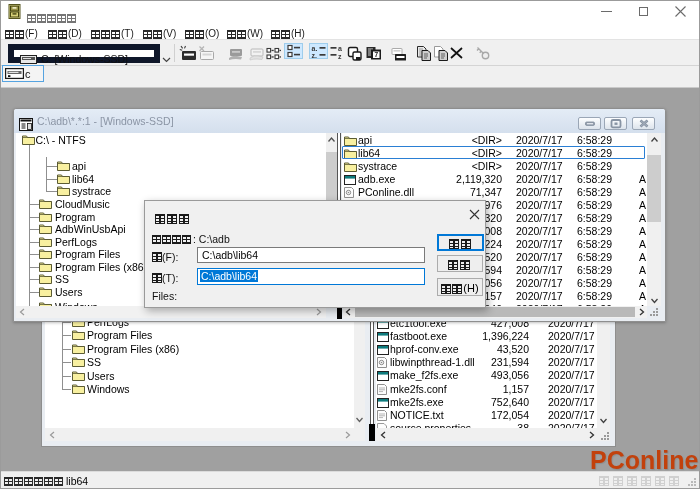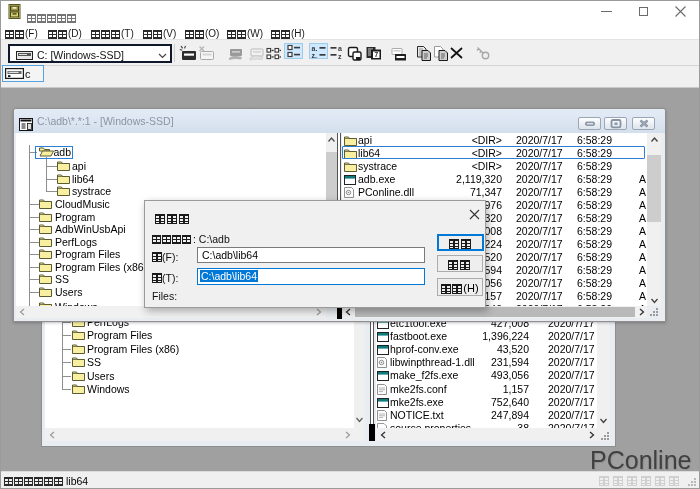--- a/index.html
+++ b/index.html
@@ -25,21 +25,21 @@
   </svg>
 <div class="ab" style="left:5px;top:28px;font-size:10px;color:#1a1a1a;white-space:nowrap"><i class="cj " style="width:9px;height:9px;border-color:#2a2a2a;background:repeating-linear-gradient(180deg,#2a2a2a 0 1px,transparent 1px 3px),linear-gradient(90deg,transparent 42%,#2a2a2a 42% 58%,transparent 58%);margin-right:1px"></i><i class="cj " style="width:9px;height:9px;border-color:#2a2a2a;background:repeating-linear-gradient(180deg,#2a2a2a 0 1px,transparent 1px 3px),linear-gradient(90deg,transparent 42%,#2a2a2a 42% 58%,transparent 58%);margin-right:1px"></i><span style="vertical-align:1px">(F)</span></div>
 <div class="ab" style="left:48px;top:28px;font-size:10px;color:#1a1a1a;white-space:nowrap"><i class="cj " style="width:9px;height:9px;border-color:#2a2a2a;background:repeating-linear-gradient(180deg,#2a2a2a 0 1px,transparent 1px 3px),linear-gradient(90deg,transparent 42%,#2a2a2a 42% 58%,transparent 58%);margin-right:1px"></i><i class="cj " style="width:9px;height:9px;border-color:#2a2a2a;background:repeating-linear-gradient(180deg,#2a2a2a 0 1px,transparent 1px 3px),linear-gradient(90deg,transparent 42%,#2a2a2a 42% 58%,transparent 58%);margin-right:1px"></i><span style="vertical-align:1px">(D)</span></div>
 <div class="ab" style="left:91px;top:28px;font-size:10px;color:#1a1a1a;white-space:nowrap"><i class="cj " style="width:9px;height:9px;border-color:#2a2a2a;background:repeating-linear-gradient(180deg,#2a2a2a 0 1px,transparent 1px 3px),linear-gradient(90deg,transparent 42%,#2a2a2a 42% 58%,transparent 58%);margin-right:1px"></i><i class="cj " style="width:9px;height:9px;border-color:#2a2a2a;background:repeating-linear-gradient(180deg,#2a2a2a 0 1px,transparent 1px 3px),linear-gradient(90deg,transparent 42%,#2a2a2a 42% 58%,transparent 58%);margin-right:1px"></i><i class="cj " style="width:9px;height:9px;border-color:#2a2a2a;background:repeating-linear-gradient(180deg,#2a2a2a 0 1px,transparent 1px 3px),linear-gradient(90deg,transparent 42%,#2a2a2a 42% 58%,transparent 58%);margin-right:1px"></i><span style="vertical-align:1px">(T)</span></div>
 <div class="ab" style="left:143px;top:28px;font-size:10px;color:#1a1a1a;white-space:nowrap"><i class="cj " style="width:9px;height:9px;border-color:#2a2a2a;background:repeating-linear-gradient(180deg,#2a2a2a 0 1px,transparent 1px 3px),linear-gradient(90deg,transparent 42%,#2a2a2a 42% 58%,transparent 58%);margin-right:1px"></i><i class="cj " style="width:9px;height:9px;border-color:#2a2a2a;background:repeating-linear-gradient(180deg,#2a2a2a 0 1px,transparent 1px 3px),linear-gradient(90deg,transparent 42%,#2a2a2a 42% 58%,transparent 58%);margin-right:1px"></i><span style="vertical-align:1px">(V)</span></div>
 <div class="ab" style="left:185px;top:28px;font-size:10px;color:#1a1a1a;white-space:nowrap"><i class="cj " style="width:9px;height:9px;border-color:#2a2a2a;background:repeating-linear-gradient(180deg,#2a2a2a 0 1px,transparent 1px 3px),linear-gradient(90deg,transparent 42%,#2a2a2a 42% 58%,transparent 58%);margin-right:1px"></i><i class="cj " style="width:9px;height:9px;border-color:#2a2a2a;background:repeating-linear-gradient(180deg,#2a2a2a 0 1px,transparent 1px 3px),linear-gradient(90deg,transparent 42%,#2a2a2a 42% 58%,transparent 58%);margin-right:1px"></i><span style="vertical-align:1px">(O)</span></div>
 <div class="ab" style="left:227px;top:28px;font-size:10px;color:#1a1a1a;white-space:nowrap"><i class="cj " style="width:9px;height:9px;border-color:#2a2a2a;background:repeating-linear-gradient(180deg,#2a2a2a 0 1px,transparent 1px 3px),linear-gradient(90deg,transparent 42%,#2a2a2a 42% 58%,transparent 58%);margin-right:1px"></i><i class="cj " style="width:9px;height:9px;border-color:#2a2a2a;background:repeating-linear-gradient(180deg,#2a2a2a 0 1px,transparent 1px 3px),linear-gradient(90deg,transparent 42%,#2a2a2a 42% 58%,transparent 58%);margin-right:1px"></i><span style="vertical-align:1px">(W)</span></div>
 <div class="ab" style="left:271px;top:28px;font-size:10px;color:#1a1a1a;white-space:nowrap"><i class="cj " style="width:9px;height:9px;border-color:#2a2a2a;background:repeating-linear-gradient(180deg,#2a2a2a 0 1px,transparent 1px 3px),linear-gradient(90deg,transparent 42%,#2a2a2a 42% 58%,transparent 58%);margin-right:1px"></i><i class="cj " style="width:9px;height:9px;border-color:#2a2a2a;background:repeating-linear-gradient(180deg,#2a2a2a 0 1px,transparent 1px 3px),linear-gradient(90deg,transparent 42%,#2a2a2a 42% 58%,transparent 58%);margin-right:1px"></i><span style="vertical-align:1px">(H)</span></div>
 <div class="ab" style="left:1px;top:39px;width:698px;height:1px;background:#e3e3e3"></div>
 <div class="ab" style="left:1px;top:40px;width:698px;height:26px;background:#f0f0f0;border-bottom:1px solid #d4d4d4"></div>
-<div class="ab" style="left:8px;top:44px;width:164px;height:19px;background:#fff;border:2px solid #0f172a;font-size:10.5px;color:#111">
+<div class="ab" style="left:8px;top:44px;width:152px;height:19px;background:#fff;border:6px solid #0f172a;font-size:10.5px;color:#111">
 <svg class="ab" style="left:6px;top:5px" width="17" height="9" viewBox="0 0 17 9">
       <rect x="0.5" y="0.5" width="16" height="8" fill="#e8e8e8" stroke="#222"></rect>
       <rect x="2" y="2" width="13" height="3" fill="#555"></rect>
       <rect x="3" y="3" width="8" height="1" fill="#ddd"></rect>
     </svg>
 <span class="ab" style="left:27px;top:3px">C: [Windows-SSD]</span>
 <svg class="ab" style="left:148px;top:7px" width="9" height="6" viewBox="0 0 9 6">
       <path d="M1 1 L4.5 4.5 L8 1" fill="none" stroke="#444" stroke-width="1.2"></path>
     </svg>
 </div>
@@ -276,21 +276,21 @@
       <span class="ab" style="left:14px;top:0">mke2fs.exe</span>
       <span class="ab" style="right:68px;top:0;text-align:right">752,640</span>
       <span class="ab" style="left:172px;top:0">2020/7/17</span>
     </div>
 <div class="row" style="top:88.7px">
       <span class="ab" style="left:1px;top:1px"><svg width="10" height="11" viewBox="0 0 10 11" style="vertical-align:-1px">
           <path d="M0.5 0.5 h7 l2 2 v8 h-9 z" fill="#fdfdfd" stroke="#909090"></path>
           <path d="M2 4 h6 M2 5.8 h6 M2 7.6 h4" stroke="#a2a2a2" stroke-width="0.8"></path>
         </svg></span>
       <span class="ab" style="left:14px;top:0">NOTICE.txt</span>
-      <span class="ab" style="right:68px;top:0;text-align:right">247,894</span>
+      <span class="ab" style="right:68px;top:0;text-align:right">172,054</span>
       <span class="ab" style="left:172px;top:0">2020/7/17</span>
     </div>
 <div class="row" style="top:101.8px">
       <span class="ab" style="left:1px;top:1px"><svg width="10" height="11" viewBox="0 0 10 11" style="vertical-align:-1px">
           <path d="M0.5 0.5 h6.5 l2.5 2.5 v7.5 h-9 z" fill="#fdfdfd" stroke="#9a9a9a"></path>
         </svg></span>
       <span class="ab" style="left:14px;top:0">source.properties</span>
       <span class="ab" style="right:68px;top:0;text-align:right">38</span>
       <span class="ab" style="left:172px;top:0">2020/7/17</span>
     </div>
@@ -339,28 +339,26 @@
   </div>
 <div class="ab" style="left:632px;top:117px;width:23px;height:13px;background:linear-gradient(180deg,#fdfeff,#dde4ec);border:1px solid #9aa6b6;border-radius:2px">
     <svg style="display:block" width="22" height="11" viewBox="0 0 22 11">
       <path d="M7.5 2.5 l7 6 M14.5 2.5 l-7 6" stroke="#8894a4" stroke-width="2.6"></path>
       <path d="M7.5 2.5 l7 6 M14.5 2.5 l-7 6" stroke="#a6b0bd" stroke-width="1"></path>
     </svg>
   </div>
 <div class="ab" style="left:16px;top:133px;width:310px;height:173px;background:#fff;overflow:hidden">
 <div class="ab" style="left:12.5px;top:12px;width:1px;height:162px;background:#8f8f8f"></div>
 <div class="ab" style="left:30px;top:24px;width:1px;height:34px;background:#8f8f8f"></div>
-<div class="row" style="top:13px">
-      <span class="ab" style="left:12.5px;top:6px;width:8px;height:1px;background:#8f8f8f"></span>
-<span class="ab" style="left:19px;top:0px;width:38px;height:13px;border:1px solid #2a7fd4"></span>
-<span class="ab" style="left:23px;top:0"><svg width="15" height="11" viewBox="0 0 15 11" style="vertical-align:-1px">
-          <path d="M0.5 2 h4 l1 1.5 h5 v1.5 h-10 z" fill="#f8f0a0" stroke="#5c5c34" stroke-width="1"></path>
-          <path d="M1 10 l2.5-5 h11 l-2.5 5 z" fill="#f8f0a0" stroke="#5c5c34" stroke-width="1"></path>
-        </svg></span>
-      <span class="ab" style="left:37.5px;top:0">adb</span>
+<div class="row" style="top:0.5px">
+      <span class="ab" style="left:6px;top:0"><svg width="13" height="11" viewBox="0 0 13 11" style="vertical-align:-1px">
+          <path d="M0.5 2 h4 l1 1.5 h7 v7 h-12 z" fill="#f8f0a0" stroke="#5c5c34" stroke-width="1"></path>
+          <path d="M0.5 3.5 h12" stroke="#5c5c34" stroke-width="0.8"></path>
+        </svg></span>
+      <span class="ab" style="left:19.5px;top:0">C:\ - NTFS</span>
     </div>
 <div class="row" style="top:27px">
       <span class="ab" style="left:30px;top:6px;width:11px;height:1px;background:#8f8f8f"></span>
       <span class="ab" style="left:41px;top:0"><svg width="13" height="11" viewBox="0 0 13 11" style="vertical-align:-1px">
           <path d="M0.5 2 h4 l1 1.5 h7 v7 h-12 z" fill="#f8f0a0" stroke="#5c5c34" stroke-width="1"></path>
           <path d="M0.5 3.5 h12" stroke="#5c5c34" stroke-width="0.8"></path>
         </svg></span>
       <span class="ab" style="left:56px;top:0">api</span>
     </div>
 <div class="row" style="top:39.5px">
@@ -674,13 +672,13 @@
 <svg class="ab" style="left:688px;top:478px" width="9" height="9" viewBox="0 0 9 9">
     <g fill="#b9b9b9">
       <rect x="6" y="0" width="2" height="2"></rect>
       <rect x="6" y="3" width="2" height="2"></rect>
       <rect x="6" y="6" width="2" height="2"></rect>
       <rect x="3" y="3" width="2" height="2"></rect>
       <rect x="3" y="6" width="2" height="2"></rect>
       <rect x="0" y="6" width="2" height="2"></rect>
     </g>
   </svg>
-<div class="ab" style="left:590px;top:446px;font-weight:normal;font-size:25px;color:#404040;text-shadow:1px 1px 1px #8f8f8f">PConline</div>
+<div class="ab" style="left:590px;top:446px;font-weight:bold;font-size:25px;color:#c2410c;text-shadow:1px 1px 1px #8f8f8f">PConline</div>
 <div class="ab" style="left:599px;top:471px"><i class="cj" style="width:10px;height:10px;border-color:#d0d0d0;background:repeating-linear-gradient(180deg,#d0d0d0 0 1px,transparent 1px 3px),linear-gradient(90deg,transparent 42%,#d0d0d0 42% 58%,transparent 58%);margin-right:4px"></i><i class="cj" style="width:10px;height:10px;border-color:#d0d0d0;background:repeating-linear-gradient(180deg,#d0d0d0 0 1px,transparent 1px 3px),linear-gradient(90deg,transparent 42%,#d0d0d0 42% 58%,transparent 58%);margin-right:4px"></i><i class="cj" style="width:10px;height:10px;border-color:#d0d0d0;background:repeating-linear-gradient(180deg,#d0d0d0 0 1px,transparent 1px 3px),linear-gradient(90deg,transparent 42%,#d0d0d0 42% 58%,transparent 58%);margin-right:4px"></i><i class="cj" style="width:10px;height:10px;border-color:#d0d0d0;background:repeating-linear-gradient(180deg,#d0d0d0 0 1px,transparent 1px 3px),linear-gradient(90deg,transparent 42%,#d0d0d0 42% 58%,transparent 58%);margin-right:4px"></i><i class="cj" style="width:10px;height:10px;border-color:#d0d0d0;background:repeating-linear-gradient(180deg,#d0d0d0 0 1px,transparent 1px 3px),linear-gradient(90deg,transparent 42%,#d0d0d0 42% 58%,transparent 58%);margin-right:4px"></i><i class="cj" style="width:10px;height:10px;border-color:#d0d0d0;background:repeating-linear-gradient(180deg,#d0d0d0 0 1px,transparent 1px 3px),linear-gradient(90deg,transparent 42%,#d0d0d0 42% 58%,transparent 58%);margin-right:4px"></i></div>
 </body></html>

